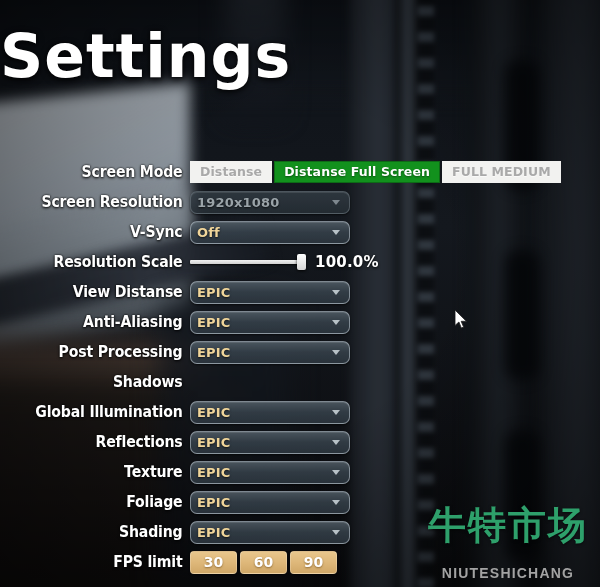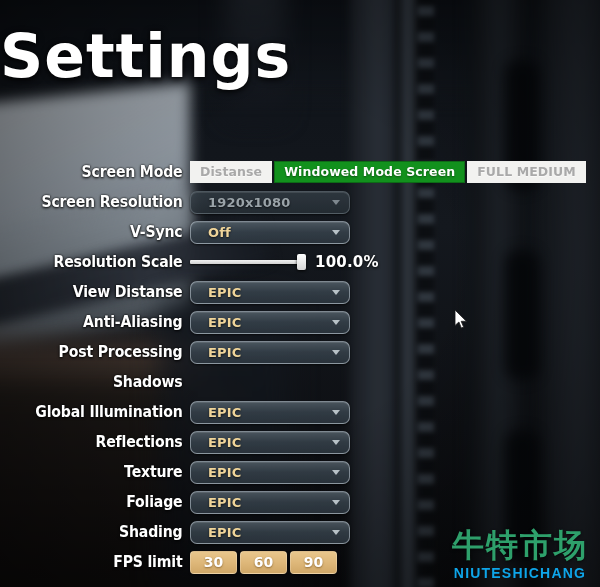--- a/index.html
+++ b/index.html
@@ -145,21 +145,21 @@
     border:1px solid rgba(196,208,216,.55);
     box-shadow:0 1px 2px rgba(0,0,0,.6), inset 0 1px 0 rgba(255,255,255,.10);
     display:flex;align-items:center;
     cursor:pointer;
   }
   .dd.dim{
     background:linear-gradient(180deg,rgba(52,62,70,.80) 0%,rgba(38,46,53,.88) 100%);
     border-color:rgba(140,152,160,.40);
   }
   .dd-val{
-    padding-left:17px;
+    padding-left:6px;
     font-family:"DejaVu Sans", sans-serif;
     font-weight:bold;
     font-size:13px;
     color:#f0d59a;
     text-shadow:0 1px 2px rgba(0,0,0,.7);
     letter-spacing:.2px;
   }
   .dd.dim .dd-val{color:#9aa3a8;}
   .dd-arrow{
     position:absolute;right:9px;top:50%;
@@ -219,33 +219,33 @@
 
   
   .wm{
     position:absolute;right:12px;bottom:6px;
     text-align:center;
     pointer-events:none;
   }
   .wm-cn{
     font-family:"DejaVu Sans", sans-serif;
     font-weight:bold;
-    font-size:32px;
+    font-size:38px;
     color:#2ea06b;
     letter-spacing:2px;
     line-height:1.05;
     text-shadow:0 1px 3px rgba(0,0,0,.6);
   }
   .wm-en{
     font-family:"Liberation Sans", sans-serif;
     font-weight:bold;
     font-size:14px;
-    color:#0ea5e9;
+    color:#a3a3a3;
     letter-spacing:1.2px;
-    margin-top:2px;
+    margin-top:19px;
   }
 
   
   .cursor{
     position:absolute;left:455px;top:310px;
     width:13px;height:19px;
   }
 </style>
 </head>
 <body>
@@ -275,21 +275,21 @@
 
   <div class="title">Settings</div>
 
   <div class="rows">
 
     <div class="row">
       <div class="lbl">Screen Mode</div>
       <div class="ctl">
         <div class="seg">
           <button class="seg-btn off">Distanse</button>
-          <button class="seg-btn on">Windowed Mode Screen</button>
+          <button class="seg-btn on">Distanse Full Screen</button>
           <button class="seg-btn off">FULL MEDIUM</button>
         </div>
       </div>
     </div>
 
     <div class="row">
       <div class="lbl">Screen Resolution</div>
       <div class="ctl">
         <div class="dd dim">
           <span class="dd-val">1920x1080</span>

